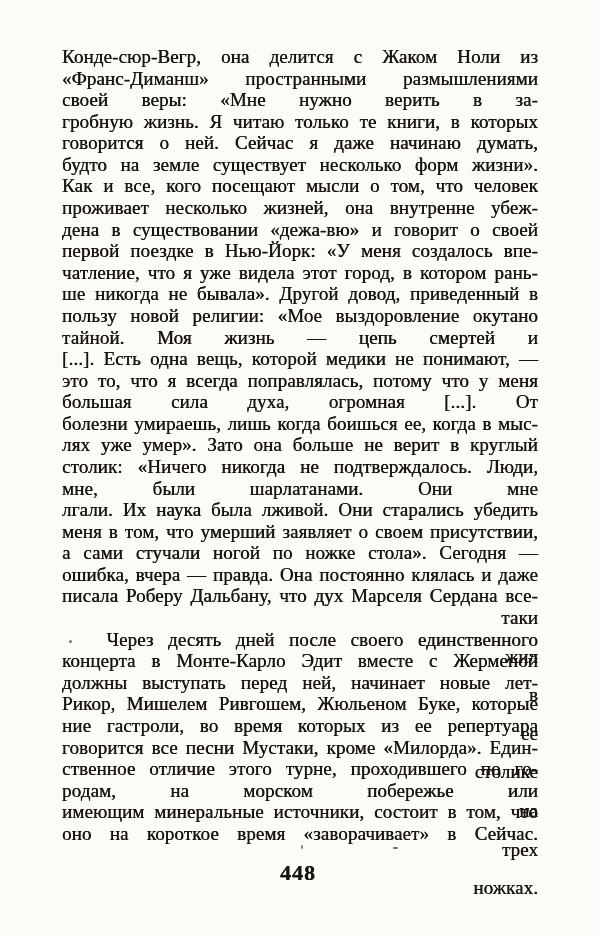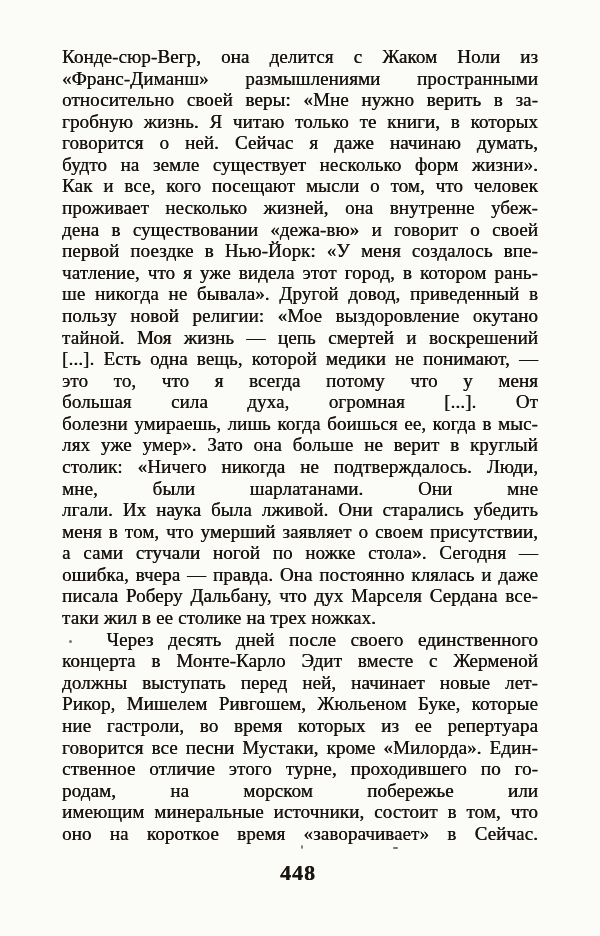--- a/index.html
+++ b/index.html
@@ -37,21 +37,22 @@
     height: 21.58px;
     line-height: 21.6px;
     font-size: 19px;
     letter-spacing: 0.1px;
     text-shadow: 0.35px 0 0 currentColor; 
     text-align: right;
   }
   .line span { white-space: pre; }
   .line.no-justify {
     justify-content: flex-start;
-    gap: 5px;
+    gap: 17px;
+    flex-direction: column;
   }
   .line.indent::before {
     content: "";
     width: 30px;
   }
   .page-number {
     position: absolute;
     top: 860px;
     left: 0;
     width: 596px;
@@ -80,25 +81,24 @@
         <span>Конде-сюр-Вегр,</span>
         <span>она</span>
         <span>делится</span>
         <span>с</span>
         <span>Жаком</span>
         <span>Ноли</span>
         <span>из</span>
       </div>
       <div class="line">
         <span>«Франс-Диманш»</span>
+        <span>пространными</span>
         <span>размышлениями</span>
-        <span>пространными</span>
-      </div>
-      <div class="line">
-        <span>относительно</span>
+      </div>
+      <div class="line">
         <span>своей</span>
         <span>веры:</span>
         <span>«Мне</span>
         <span>нужно</span>
         <span>верить</span>
         <span>в</span>
         <span>за-</span>
       </div>
       <div class="line">
         <span>гробную</span>
@@ -201,39 +201,39 @@
         <span>окутано</span>
       </div>
       <div class="line">
         <span>тайной.</span>
         <span>Моя</span>
         <span>жизнь</span>
         <span>—</span>
         <span>цепь</span>
         <span>смертей</span>
         <span>и</span>
-        <span>воскрешений</span>
       </div>
       <div class="line">
         <span>[...].</span>
         <span>Есть</span>
         <span>одна</span>
         <span>вещь,</span>
         <span>которой</span>
         <span>медики</span>
         <span>не</span>
         <span>понимают,</span>
         <span>—</span>
       </div>
       <div class="line">
         <span>это</span>
         <span>то,</span>
         <span>что</span>
         <span>я</span>
         <span>всегда</span>
+        <span>поправлялась,</span>
         <span>потому</span>
         <span>что</span>
         <span>у</span>
         <span>меня</span>
       </div>
       <div class="line">
         <span>большая</span>
         <span>сила</span>
         <span>духа,</span>
         <span>огромная</span>

